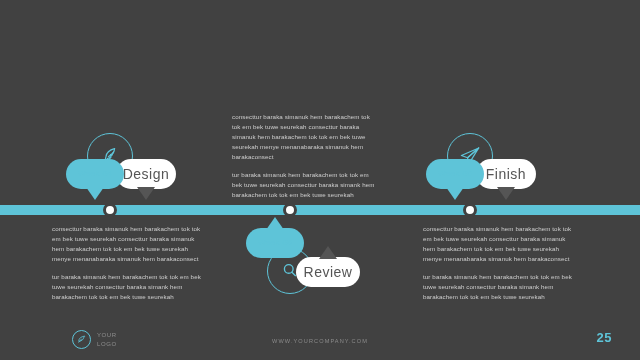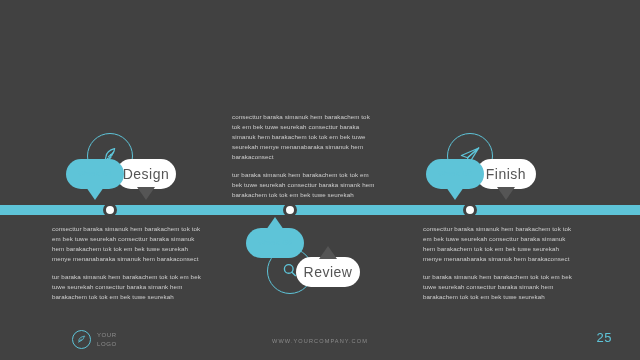--- a/index.html
+++ b/index.html
@@ -121,20 +121,21 @@
     color:#8b8b8b;
     font-size:5.6px;
     letter-spacing:1.1px;
   }
   .page-num {
     position:absolute;
     right:28px; top:330px;
     color:#5ec4d8;
     font-size:13px;
     letter-spacing:.5px;
+    font-weight:bold;
   }
 </style>
 </head>
 <body>
 
 <div class="slide">
 
   <div class="timeline-bar"></div>
   <div class="timeline-node" style="left:103px"></div>
   <div class="timeline-node" style="left:283px"></div>

